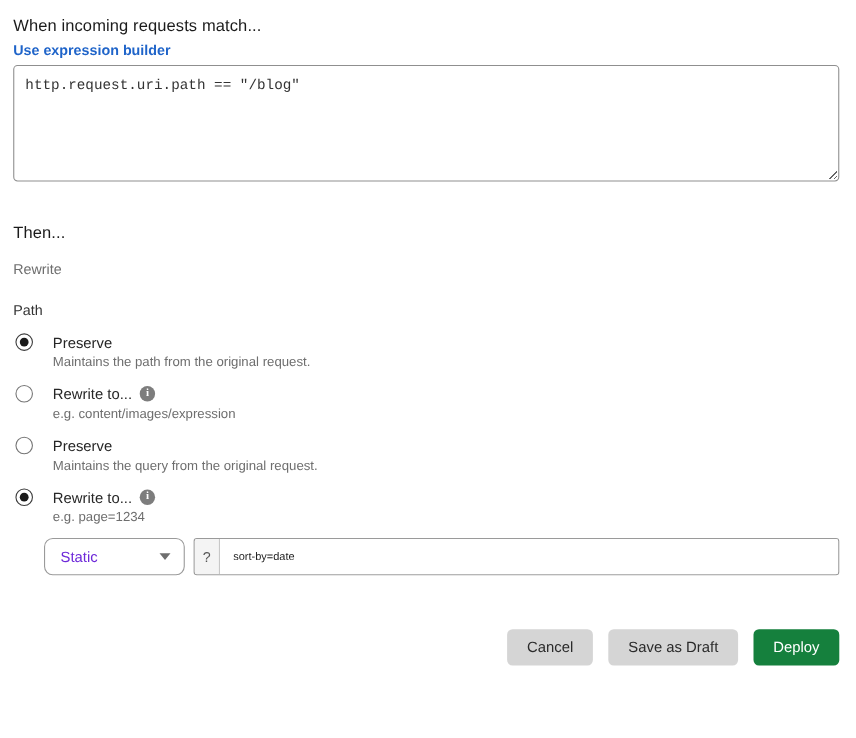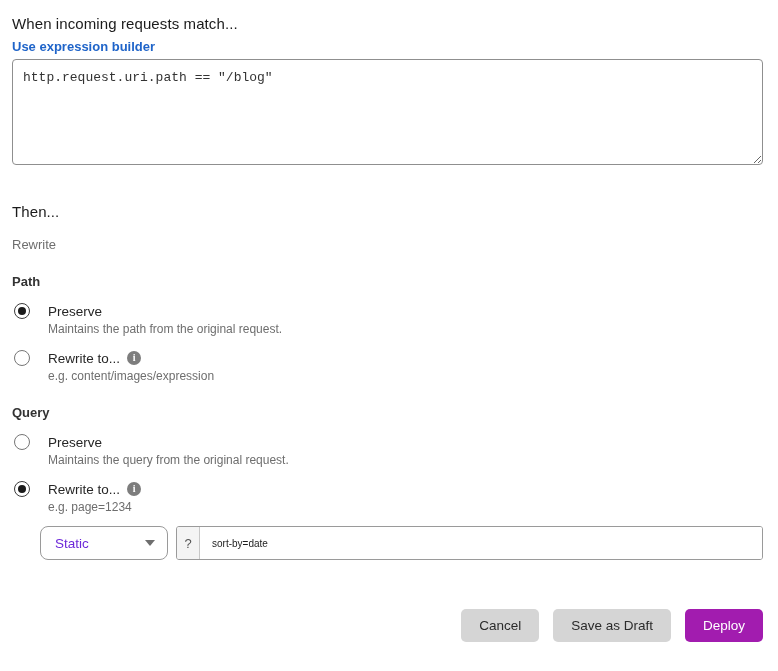--- a/index.html
+++ b/index.html
@@ -28,21 +28,21 @@
     padding: 9px 10px;
     font-family: "Liberation Mono", "DejaVu Sans Mono", monospace;
     font-size: 13px; color: #333333; line-height: 1.35;
     resize: both; outline: none; background: #ffffff;
   }
 
   .then-title { margin-top: 38px; }
   .subtle { font-size: 13px; color: #6e6e6e; }
   .rewrite-label { margin-top: 17px; }
 
-  .group-label { margin-top: 22px; font-size: 13px; color: #333333; font-weight: bold; }
+  .group-label { margin-top: 22px; font-size: 13px; color: #333333; }
 
   .option { margin-top: 14px; }
   .option-main { display: flex; align-items: center; }
   .radio {
     width: 16px; height: 16px; margin-left: 2px; flex: 0 0 16px;
     border: 1px solid #767676; border-radius: 50%;
     background: #ffffff; position: relative; cursor: pointer;
   }
   .radio.selected { border-color: #3c3c3c; }
   .radio.selected::after {
@@ -94,21 +94,21 @@
 
   .footer {
     margin-top: 49px; display: flex; justify-content: flex-end; gap: 14px;
   }
   .btn {
     height: 33px; border: none; border-radius: 5px; padding: 4px 18px;
     font-family: "Liberation Sans", sans-serif; font-size: 13.5px;
     cursor: pointer;
   }
   .btn-gray { background: #d5d5d5; color: #2b2b2b; }
-  .btn-blue { background: #a21caf; color: #ffffff; }
+  .btn-blue { background: #15803d; color: #ffffff; }
 </style>
 </head>
 <body>
 
 <div class="page">
 
   <div class="section-title">When incoming requests match...</div>
 
   <div class="link-row">
     <a class="builder-link">Use expression builder</a>
@@ -131,21 +131,20 @@
 
   <div class="option">
     <div class="option-main">
       <div class="radio"></div>
       <span class="option-label">Rewrite to...</span>
       <span class="info-icon">i</span>
     </div>
     <div class="option-desc">e.g. content/images/expression</div>
   </div>
 
-  <div class="group-label">Query</div>
 
   <div class="option">
     <div class="option-main">
       <div class="radio"></div>
       <span class="option-label">Preserve</span>
     </div>
     <div class="option-desc">Maintains the query from the original request.</div>
   </div>
 
   <div class="option">

